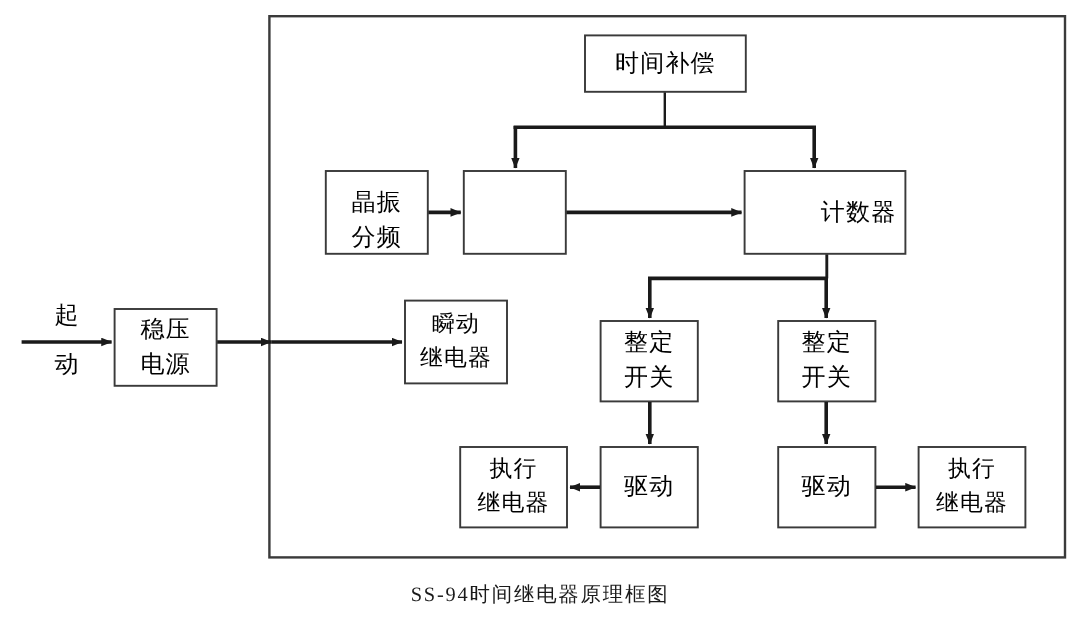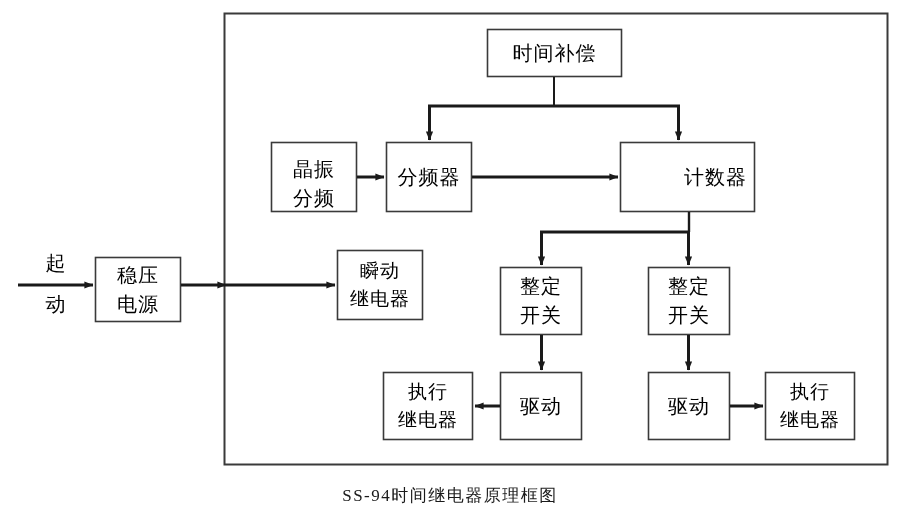--- a/index.html
+++ b/index.html
@@ -134,23 +134,20 @@
 
   <div class="node-label" style="left:487px; top:29px; width:135px; height:48px;">
     <span>时间补偿</span>
   </div>
 
   <div class="node-label" style="left:271px; top:142px; width:86px; height:84px;">
     <span>晶振</span>
     <span>分频</span>
   </div>
 
-  <div class="node-label" style="left:386px; top:142px; width:86px; height:70px;">
-    <span>分频器</span>
-  </div>
 
   <div class="node-label" style="left:620px; top:142px; width:135px; height:70px;padding-left:28px;">
     <span>计数器</span>
   </div>
 
   <div class="node-label" style="left:95px; top:257px; width:86px; height:65px;">
     <span>稳压</span>
     <span>电源</span>
   </div>
 

